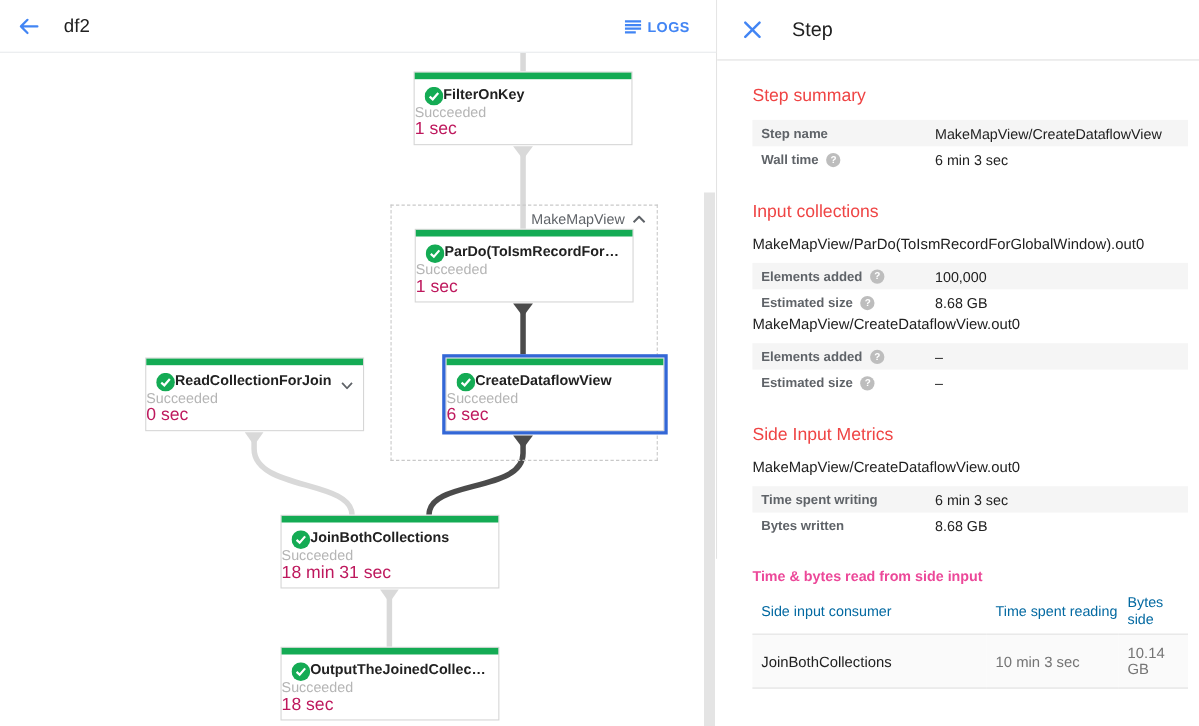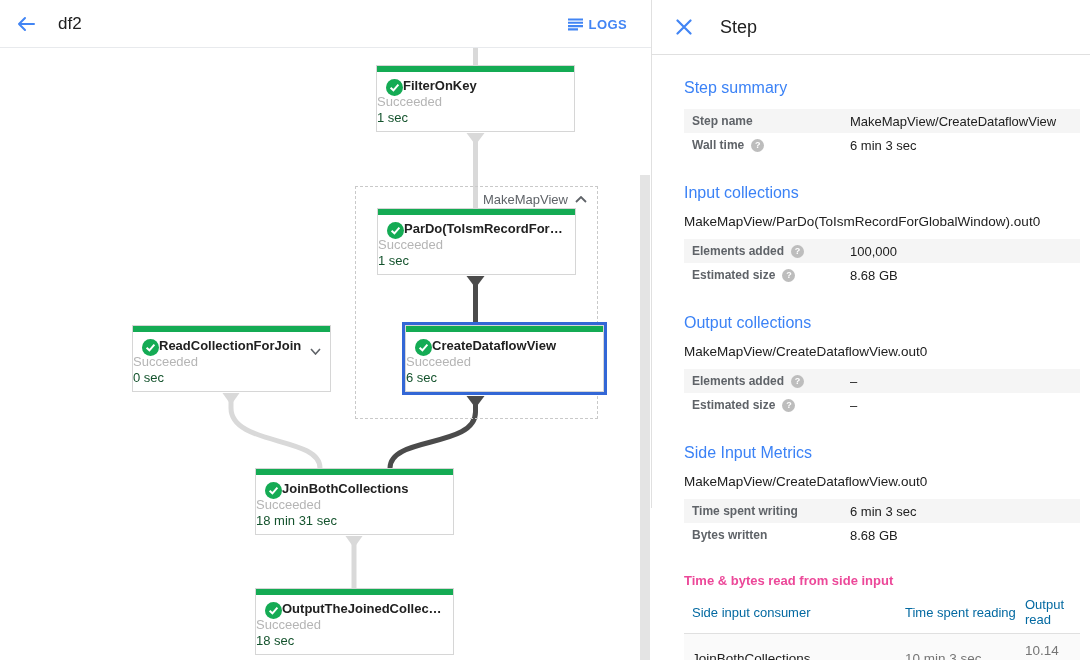--- a/index.html
+++ b/index.html
@@ -22,35 +22,35 @@
   .group { position:absolute; left:355px; top:138px; width:243px; height:233px; border:1px dashed #c9c9c9; }
   .group-label { position:absolute; top:5px; right:10px; display:flex; align-items:center; gap:7px; font-size:13px; color:#5f6368; cursor:pointer; }
 
   .node {
     position:absolute; width:199px; height:67px; background:#fff;
     border:1px solid #d6d6d6; text-align:left; cursor:pointer; z-index:3;
   }
   .node-bar { position:absolute; left:0; top:0; right:0; height:6px; background:#14ab54; }
   .node-title { margin-top:12px; font-size:13px; font-weight:bold; color:#212121; line-height:16px; padding:0 26px; white-space:nowrap; overflow:hidden; }
   .node-status { font-size:13px; color:#b5b5b5; line-height:16px; }
-  .node-time { font-size:13px; color:#14532d; line-height:16px; }
+  .node-time { font-size:16px; color:#be185d; line-height:16px; }
   .node.selected { outline:3px solid #3367d6;margin-left:28px; }
   .check { position:absolute; left:9px; top:13px; width:17px; height:17px; }
   .node-chevron { position:absolute; right:9px; top:15px; }
 
   .vscroll { position:absolute; left:640px; top:175px; width:10px; height:485px; background:#e4e4e4; z-index:7; cursor:pointer; }
 
   
   .panel { position:absolute; left:652px; top:0; width:438px; height:660px; background:#fff; }
   .panel-header { height:55px; border-bottom:1px solid #e0e0e0; display:flex; align-items:center; }
   .close-btn { margin-left:20px; width:24px; height:24px; display:flex; align-items:center; justify-content:center; cursor:pointer; }
   .panel-title { margin-left:24px; font-size:18px; color:#212121; }
   .panel-body { padding:0 10px 0 32px; }
 
-  .section-title { font-size:16px; font-weight:normal; color:#3b82f6; margin:27px 0 12px 0; }
+  .section-title { font-size:16px; font-weight:normal; color:#ef4444; margin:27px 0 12px 0; }
   .section-title.first { margin-top:24px; }
   .subtitle { font-size:13.5px; color:#212121; margin:0 0 10px 0; }
 
   .kv-row { display:flex; align-items:center; height:24px; padding-left:8px; }
   .kv-row.striped { background:#f5f5f5; }
   .kv-label { width:158px; font-size:12px; font-weight:bold; color:#5f6368; display:flex; align-items:center; gap:7px; flex-shrink:0; }
   .kv-value { font-size:13px; color:#212121; }
 
   .help-icon { width:13px; height:13px; border-radius:50%; background:#bdbdbd; color:#fff; font-size:9px; font-weight:bold;
     display:inline-flex; align-items:center; justify-content:center; cursor:pointer; }
@@ -240,21 +240,20 @@
       <span class="kv-value">100,000</span>
     </div>
     <div class="kv-row">
       <span class="kv-label">
         <span>Estimated size</span>
         <span class="help-icon">?</span>
       </span>
       <span class="kv-value">8.68 GB</span>
     </div>
 
-    <div class="section-title">Output collections</div>
     <div class="subtitle">MakeMapView/CreateDataflowView.out0</div>
     <div class="kv-row striped">
       <span class="kv-label">
         <span>Elements added</span>
         <span class="help-icon">?</span>
       </span>
       <span class="kv-value">–</span>
     </div>
     <div class="kv-row">
       <span class="kv-label">
@@ -278,21 +277,21 @@
       </span>
       <span class="kv-value">8.68 GB</span>
     </div>
 
     <div class="table-heading">Time &amp; bytes read from side input</div>
     <table class="side-input">
       <thead>
         <tr>
           <th class="col0">Side input consumer</th>
           <th class="col1">Time spent reading</th>
-          <th>Output read</th>
+          <th>Bytes side</th>
         </tr>
       </thead>
       <tbody>
         <tr>
           <td class="c0">JoinBothCollections</td>
           <td class="c1">10 min 3 sec</td>
           <td class="c2">10.14 GB</td>
         </tr>
       </tbody>
     </table>

